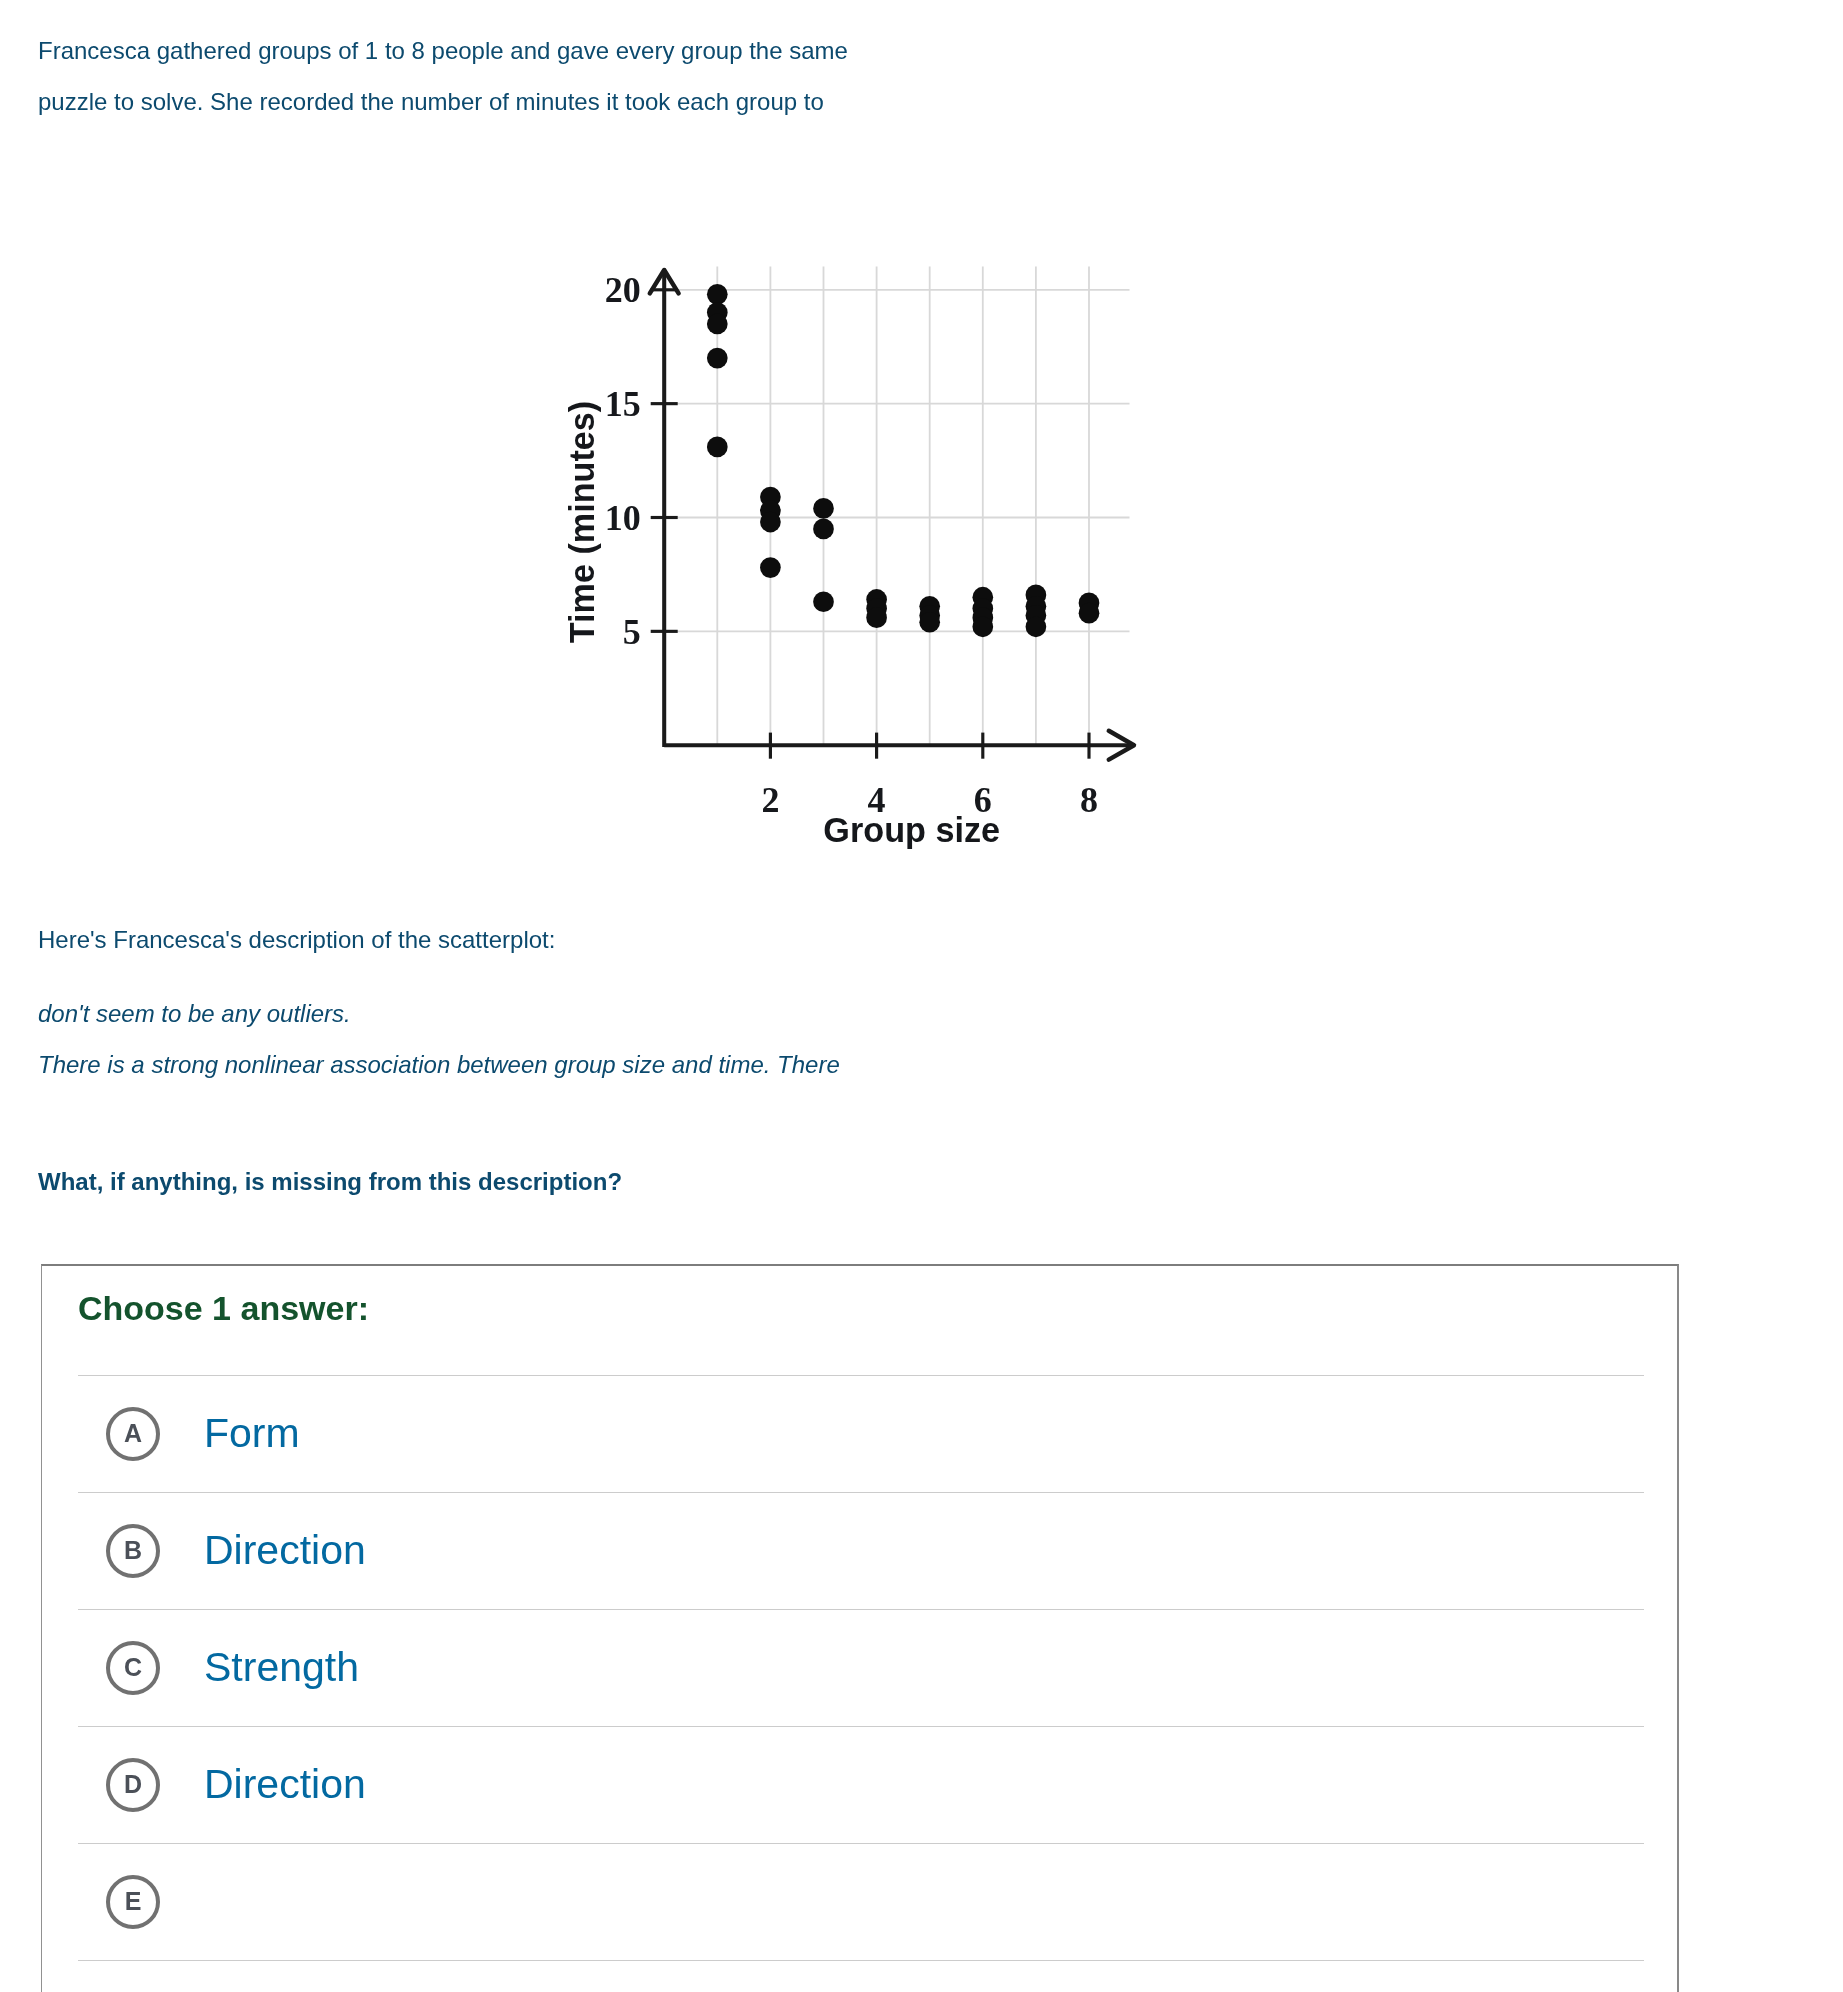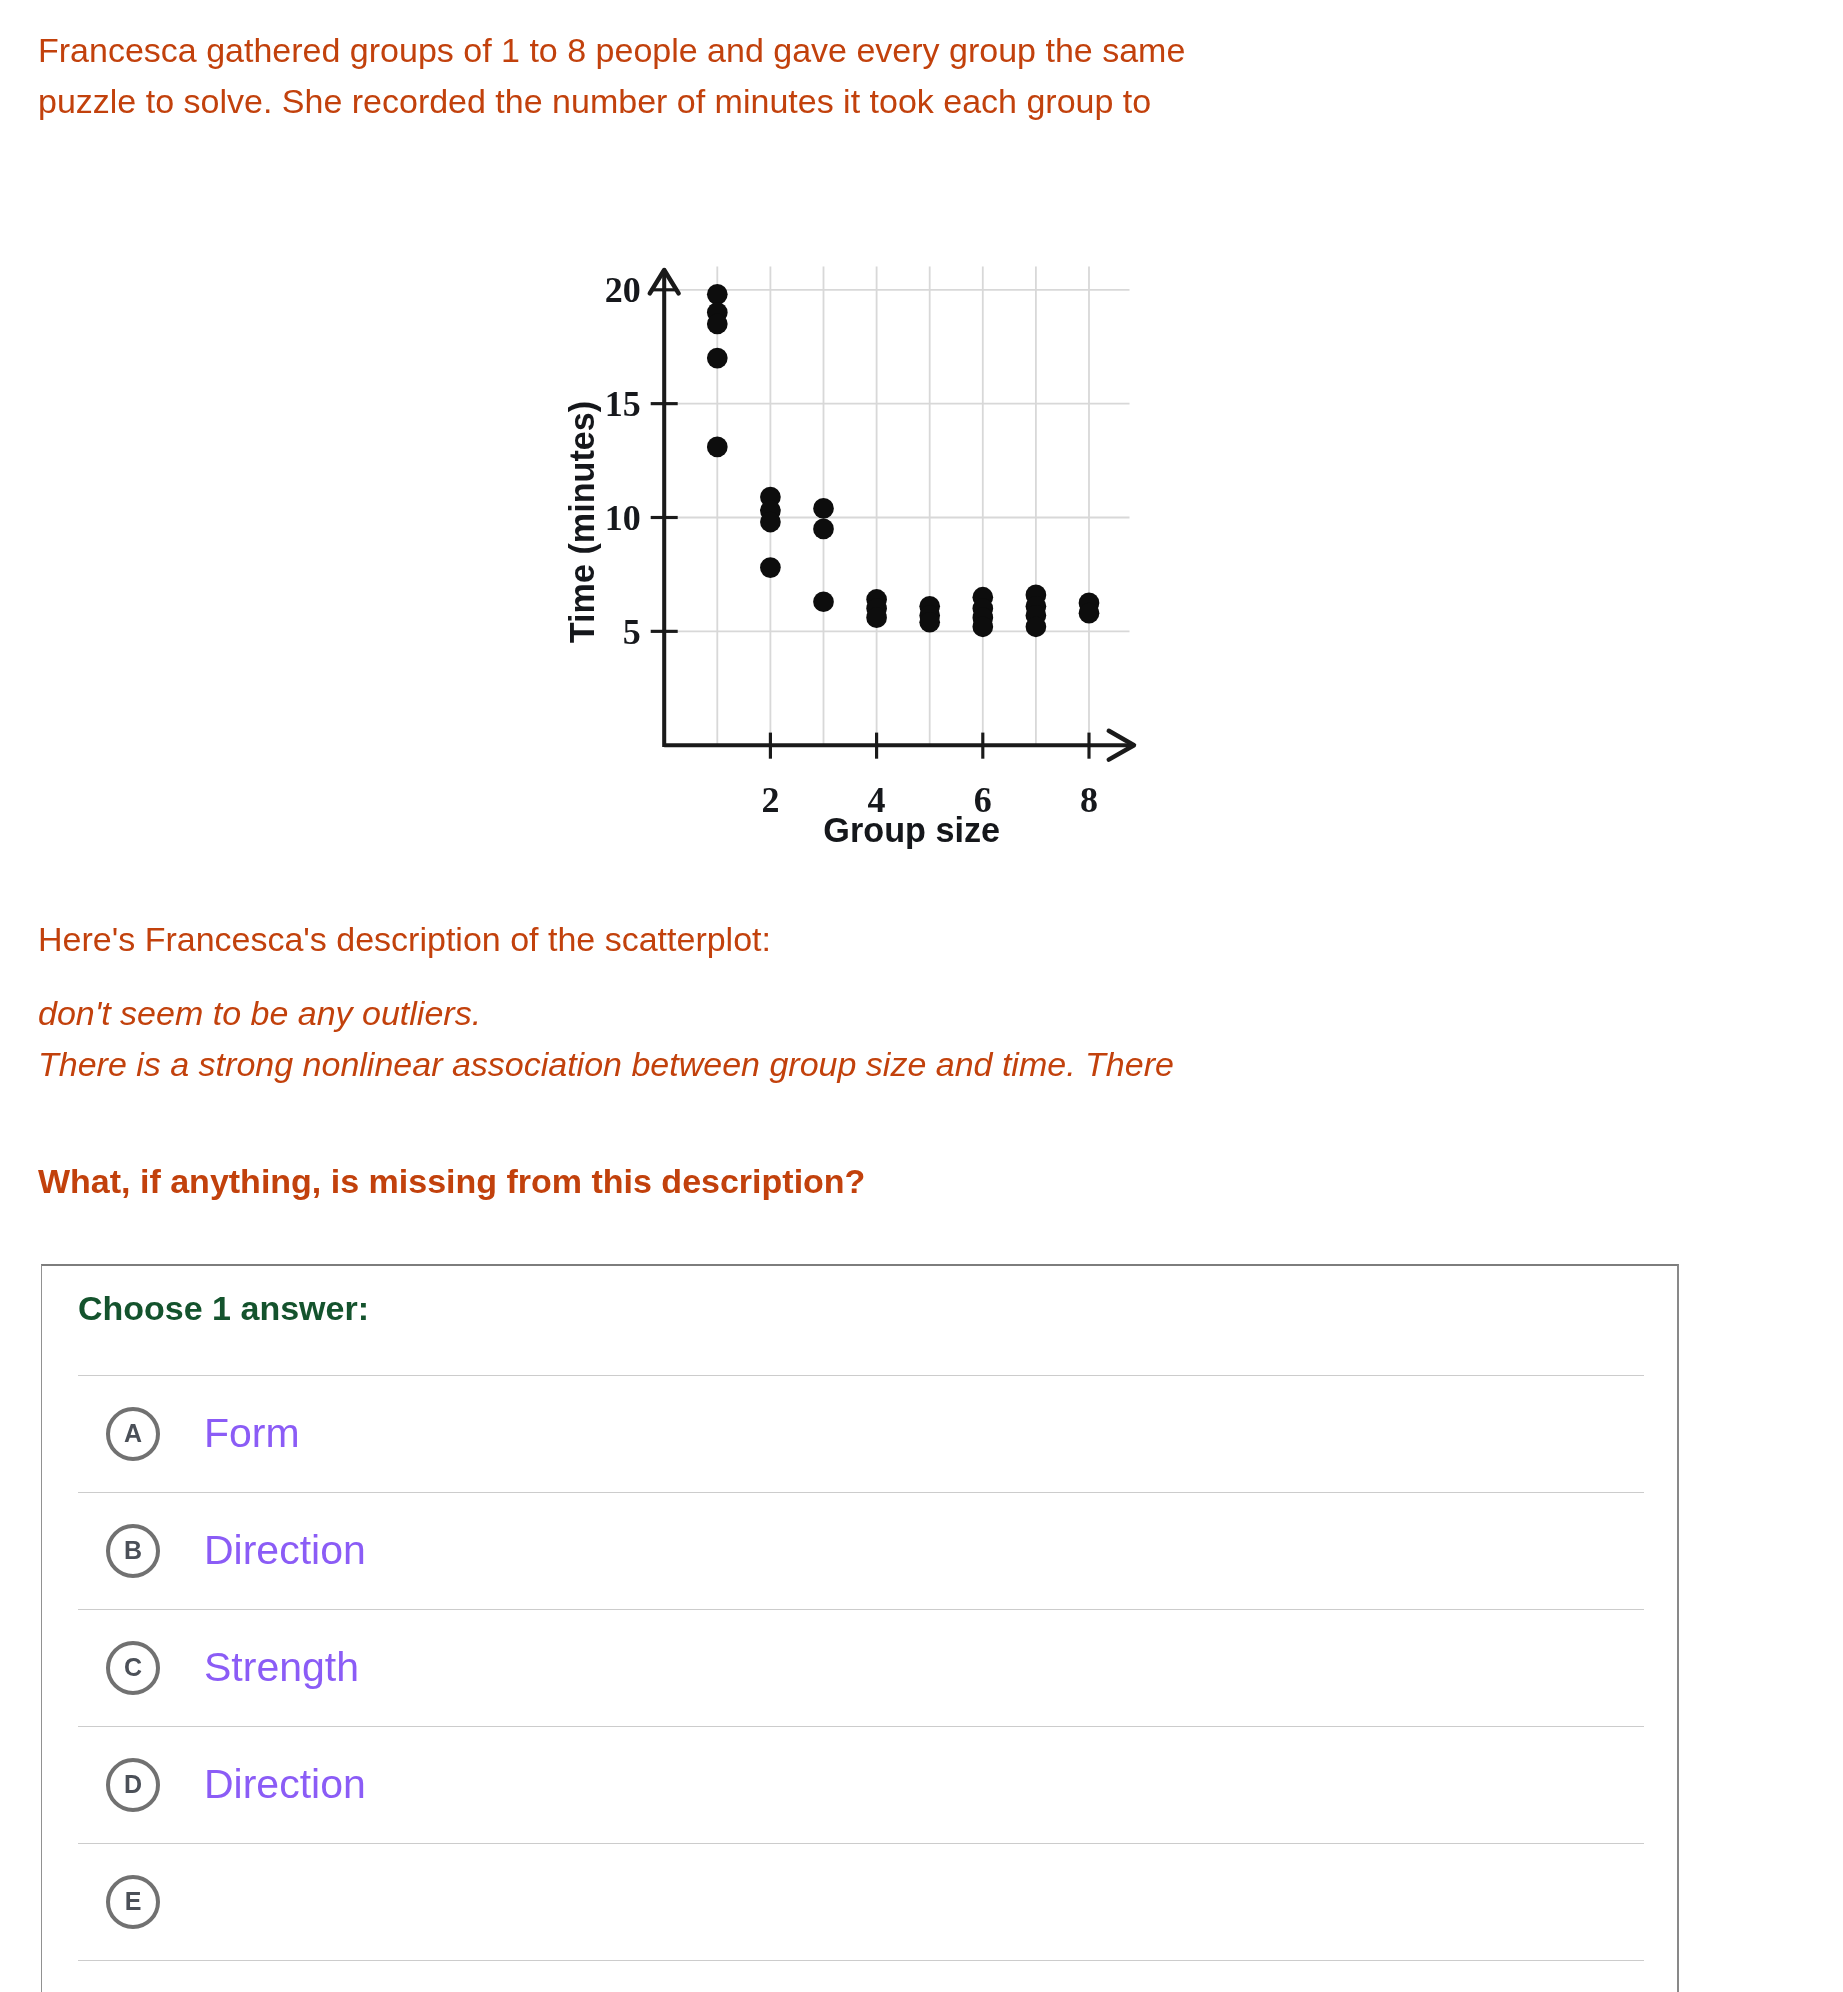--- a/index.html
+++ b/index.html
@@ -3,21 +3,21 @@
 <meta charset="utf-8">
 <style>
   html,body{margin:0;padding:0;background:#ffffff;}
   body{
     width:1843px;height:1993px;position:relative;overflow:hidden;
     font-family:"Liberation Sans","DejaVu Sans",sans-serif;
     color:#1e222b;
   }
   .abs{position:absolute;}
   
-  .bodytext{font-size:34px;line-height:51px;color:#c2410c;}
+  .bodytext{font-size:24px;line-height:51px;color:#0c4a6e;}
   .intro{left:38px;top:25px;width:1710px;}
   .desc-intro{left:38px;top:914px;width:1710px;}
   .quote{left:38px;top:988px;width:1710px;font-style:italic;}
   .question{left:38px;top:1156px;width:1710px;font-weight:700;}
   
   .chartwrap{left:504px;top:207px;width:684px;height:675px;}
   .tickNum{font:600 40px "Liberation Serif","DejaVu Serif",serif;fill:#16181c;}
   .axisTitle{font:700 38px "Liberation Sans","DejaVu Sans",sans-serif;fill:#15171b;}
   
   .panel{
@@ -30,21 +30,21 @@
   .choose{margin:22.5px 0 0 36px;font-size:34px;font-weight:700;color:#14532d;}
   .divider{height:0;border-top:1.8px solid #cccccc;margin-left:36px;width:1566px;}
   .divider.first{margin-top:47px;}
   .optrow{height:116px;display:flex;align-items:center;cursor:pointer;}
   .radio{
     box-sizing:border-box;width:54px;height:54px;margin-left:64px;
     border:4.5px solid #717171;border-radius:50%;
     display:flex;align-items:center;justify-content:center;
     font-size:25px;font-weight:700;color:#4b5058;flex:0 0 auto;
   }
-  .optlabel{margin-left:44px;font-size:41px;color:#8b5cf6;}
+  .optlabel{margin-left:44px;font-size:41px;color:#0369a1;}
 </style>
 </head>
 <body>
 
 <div class="abs bodytext intro">
   <div>Francesca gathered groups of 1 to 8 people and gave every group the same</div>
   <div>puzzle to solve. She recorded the number of minutes it took each group to</div>
 </div>
 
 <div class="abs chartwrap">

